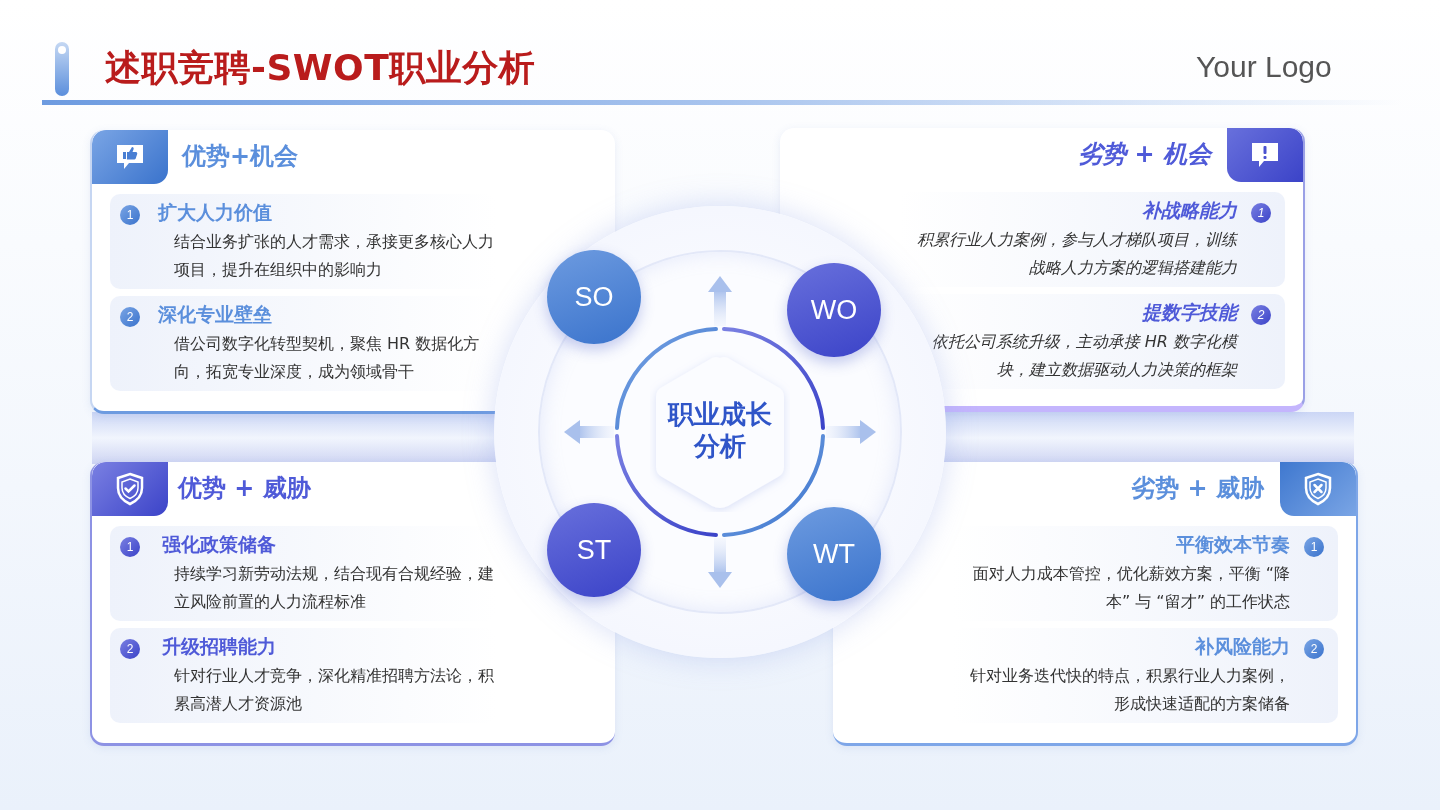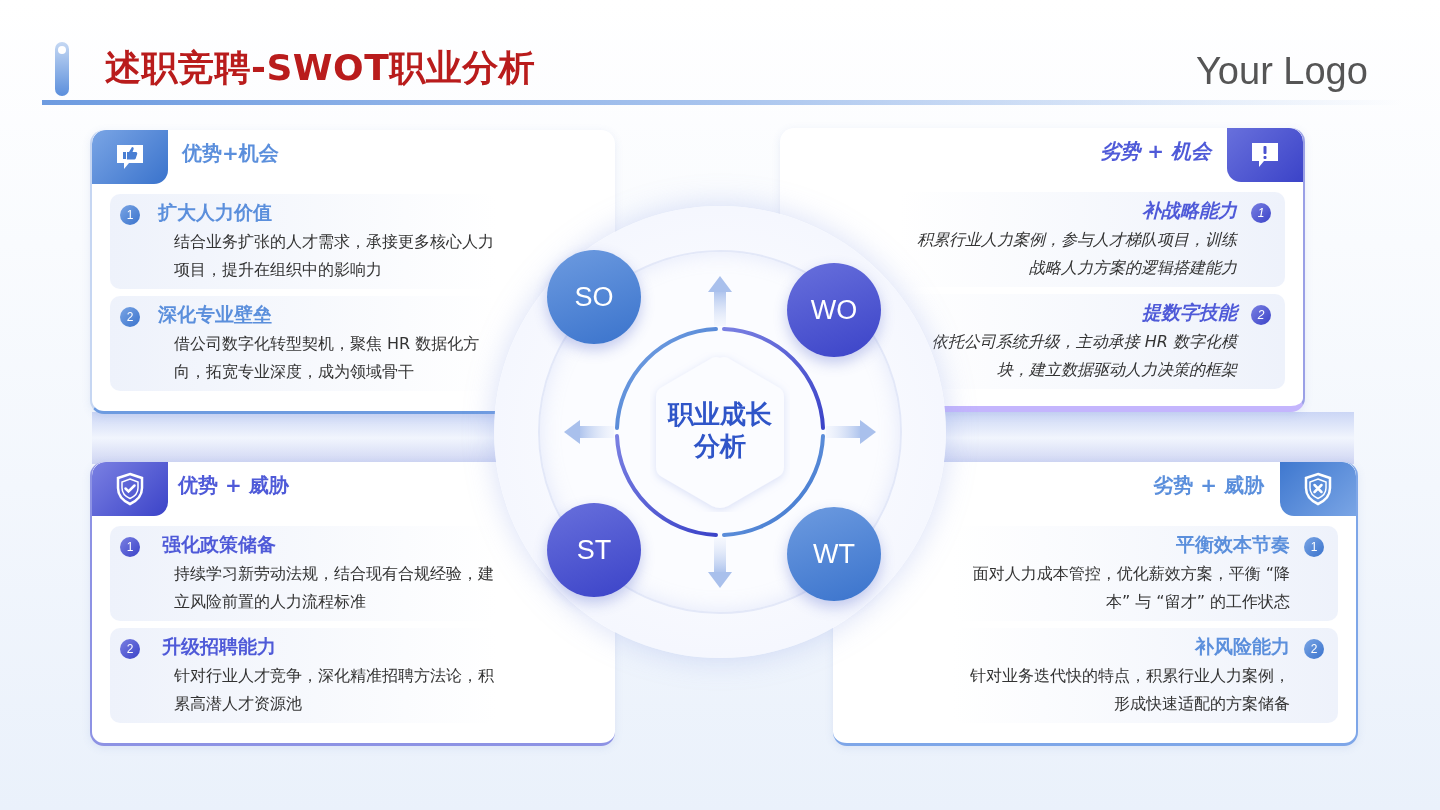--- a/index.html
+++ b/index.html
@@ -8,40 +8,40 @@
     font-family: "DejaVu Sans", "Liberation Sans", sans-serif;
     background: linear-gradient(180deg, #ffffff 0%, #f3f7fd 60%, #eaf1fb 100%);
     position: relative;
   }
   .title-bar { position: absolute; left: 55px; top: 42px; width: 14px; height: 54px; border-radius: 7px;
     background: linear-gradient(180deg, #c5d8f3, #5b8fdc); }
   .title-bar::after { content: ""; position: absolute; left: 3px; top: 4px; width: 8px; height: 8px; border-radius: 50%; background: #fff; }
   .page-title { position: absolute; left: 105px; top: 44px; font-size: 36px; font-weight: bold; color: #b91c1c; letter-spacing: 0.5px; }
   .title-line { position: absolute; left: 42px; top: 100px; width: 1360px; height: 5px;
     background: linear-gradient(90deg, #6d9be0 0%, #a8c4ee 50%, rgba(230,238,250,0) 100%); }
-  .logo { position: absolute; left: 1196px; top: 50px; font-size: 38px; color: #555; font-family: "Liberation Sans", sans-serif; }
+  .logo { position: absolute; left: 1196px; top: 50px; font-size: 30px; color: #555; font-family: "Liberation Sans", sans-serif; }
 
   
   .band { position: absolute; left: 92px; top: 412px; width: 1262px; height: 52px;
     background: linear-gradient(180deg, rgba(125,150,230,0.35) 0%, rgba(240,244,253,0.7) 50%, rgba(160,170,230,0.45) 100%); }
 
   .card { position: absolute; width: 525px; height: 284px; background: #fff; border-radius: 14px;
     box-shadow: 0 2px 8px rgba(90,120,200,0.12); overflow: hidden; }
   .card.so { left: 90px; top: 130px; border-bottom: 3px solid #6d9be0; border-left: 2px solid #c6d6f2; }
   .card.wo { left: 780px; top: 128px; border-bottom: 6px solid #c4b5fd; border-right: 2px solid #9aa0e6; font-style: italic; }
   .card.st { left: 90px; top: 462px; border-bottom: 3px solid #8d92e4; border-left: 2px solid #8d92e4; }
   .card.wt { left: 833px; top: 462px; border-bottom: 3px solid #7ea6e8; border-right: 2px solid #7ea6e8; }
 
   .icon-tab { position: absolute; top: 0; width: 76px; height: 54px; display: flex; align-items: center; justify-content: center; }
   .so .icon-tab { left: 0; border-radius: 14px 0 14px 0; background: linear-gradient(135deg, #7aa5e5, #3a73cc); }
   .wo .icon-tab { right: 0; border-radius: 0 14px 0 14px; background: linear-gradient(135deg, #6870dc, #3b43c8); }
   .st .icon-tab { left: 0; border-radius: 14px 0 14px 0; background: linear-gradient(135deg, #7a80e2, #3b43c8); }
   .wt .icon-tab { right: 0; border-radius: 0 14px 0 14px; background: linear-gradient(135deg, #3f78cf, #7aa5e5); }
 
-  .card-title { position: absolute; top: 10px; font-size: 20px; font-weight: bold; }
+  .card-title { position: absolute; top: 10px; font-size: 24px; font-weight: bold; }
   .so .card-title { left: 90px; color: #5b8fdc; }
   .wo .card-title { right: 92px; color: #4f5ad8; }
   .st .card-title { left: 86px; color: #4f5ad8; }
   .wt .card-title { right: 92px; color: #5b8fdc; }
 
   .item { position: absolute; width: 386px; height: 95px; border-radius: 10px; }
   .so .item, .st .item { left: 18px; background: linear-gradient(90deg, #eef2fb 0%, #ffffff 100%); }
   .wo .item, .wt .item { right: 18px; background: linear-gradient(270deg, #eef2fb 0%, #ffffff 100%); }
   .item.i1 { top: 64px; }
   .item.i2 { top: 166px; }

